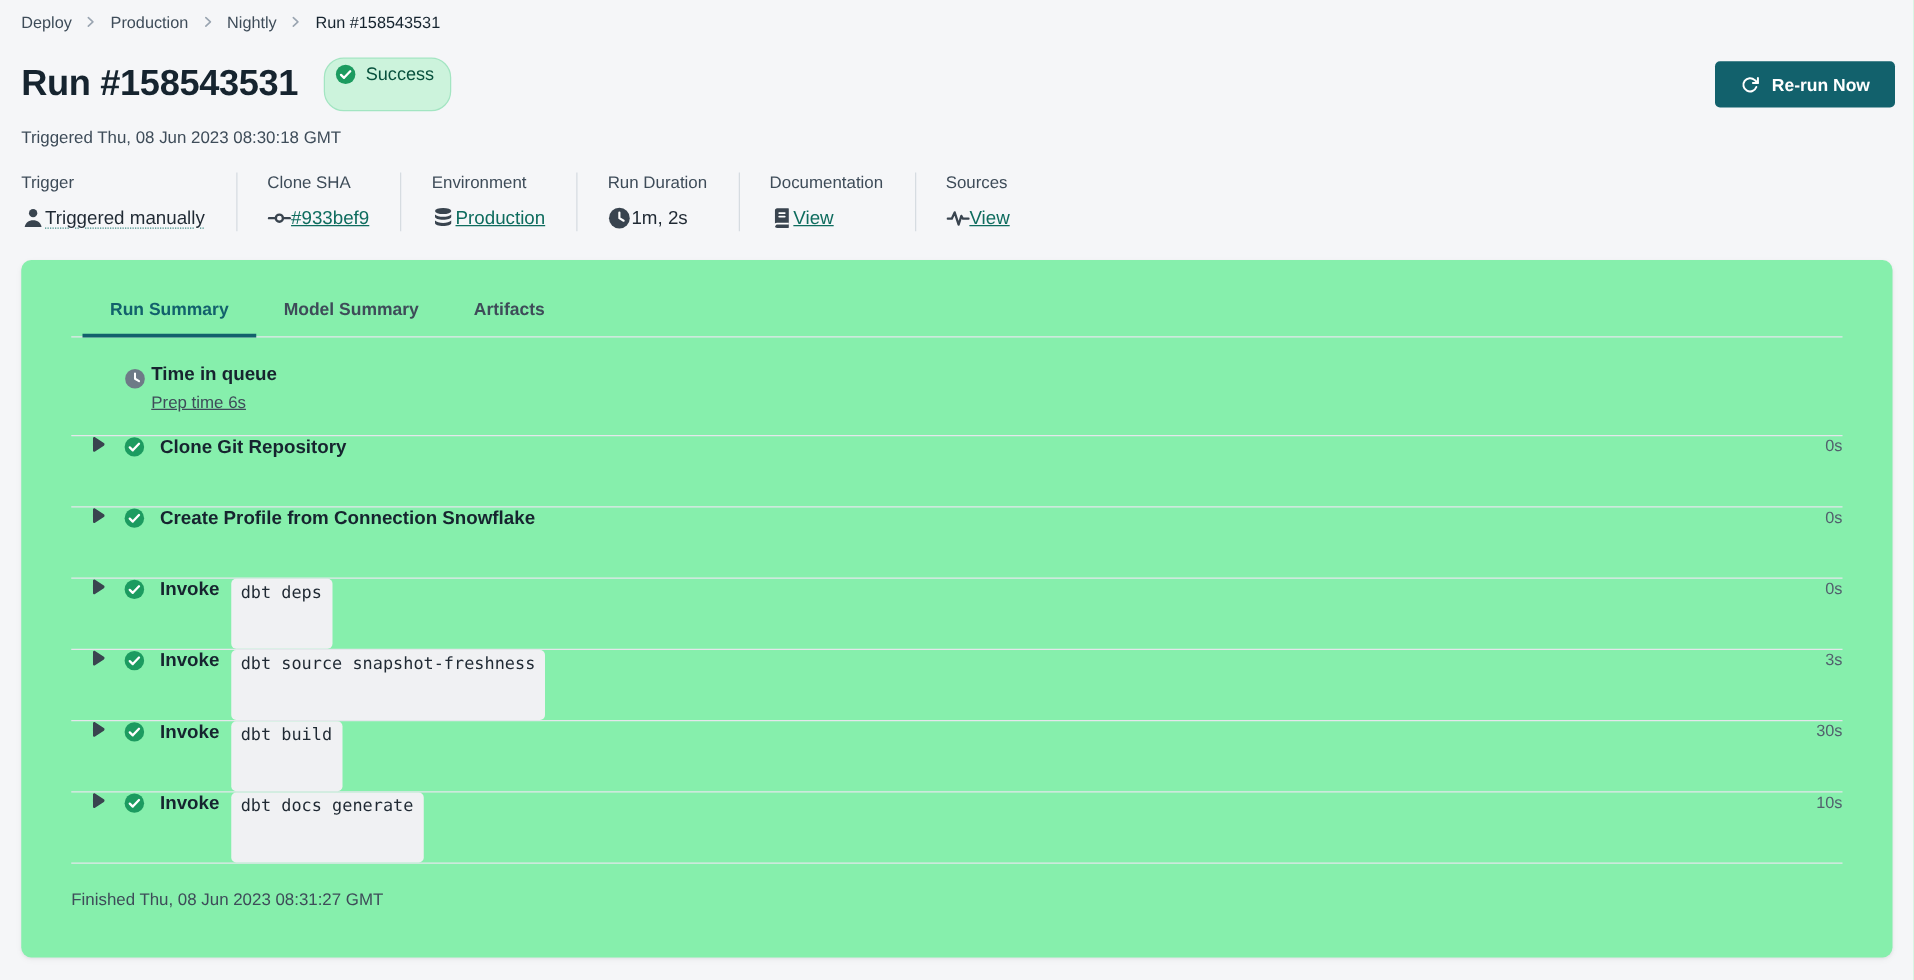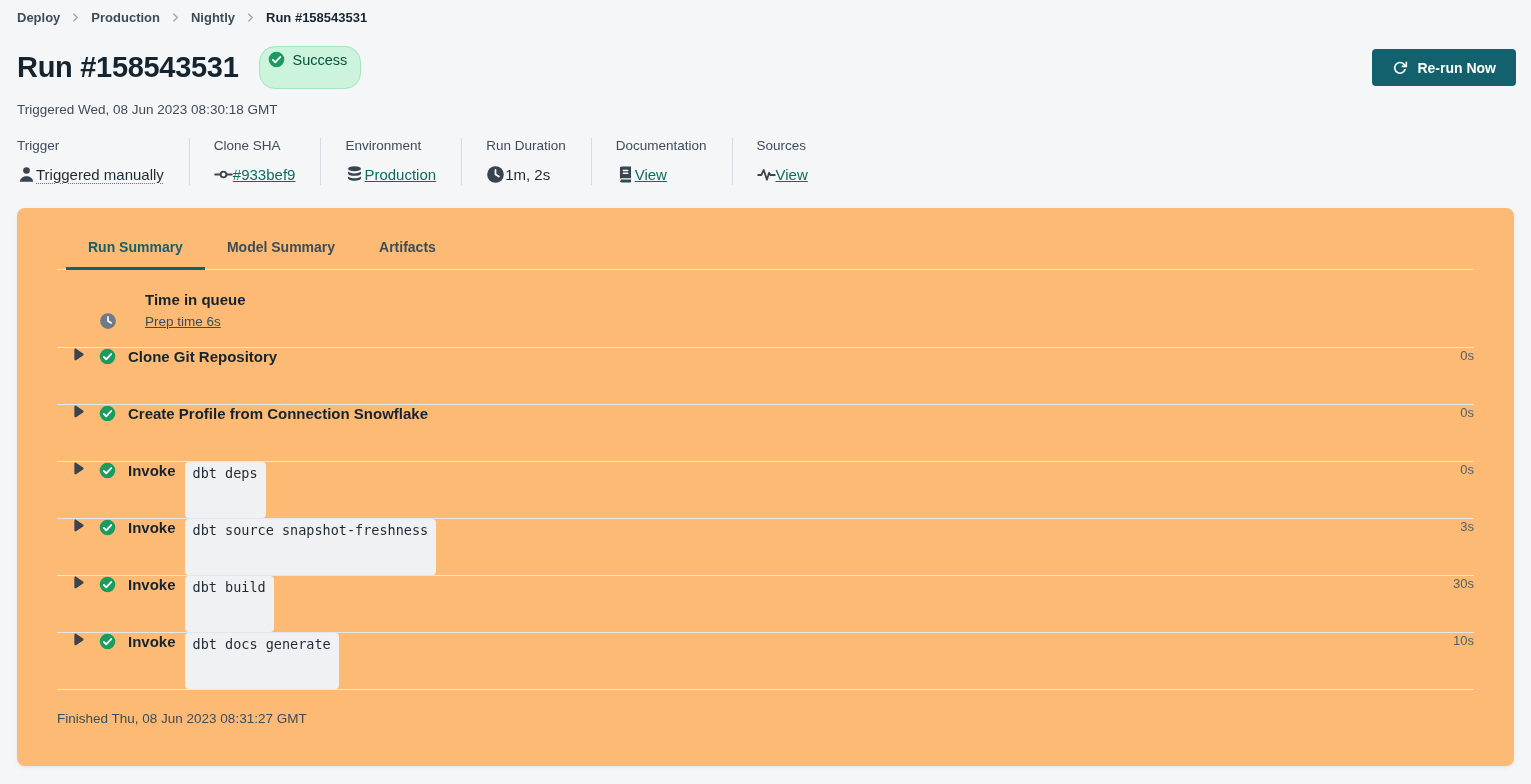--- a/index.html
+++ b/index.html
@@ -24,21 +24,21 @@
     width:1531px;height:784px;overflow:hidden;
     background:var(--page-bg);
     font-family:"Liberation Sans","DejaVu Sans",sans-serif;
     color:var(--ink);
     -webkit-font-smoothing:antialiased;
   }
   svg{display:block;}
 
   
   .page-header{padding:10px 15px 0 17px;position:relative;}
-  .breadcrumb{display:flex;align-items:center;gap:10px;font-size:13px;font-weight:700;color:var(--gray);}
+  .breadcrumb{display:flex;align-items:center;gap:10px;font-size:13px;font-weight:400;color:var(--gray);}
   .crumb{cursor:pointer;}
   .crumb-sep{width:11px;height:11px;color:#9aa5b1;}
   .crumb-sep svg{width:11px;height:11px;}
   .crumb-current{color:#16242f;}
 
   .title-row{display:flex;align-items:center;margin-top:21px;}
   h1{margin:0;font-size:29px;font-weight:700;letter-spacing:-.3px;color:#16242f;}
   .status-badge{
     margin-left:20px;display:inline-flex;align-items:flex-end;gap:8px;
     background:var(--badge-bg);border:1px solid var(--badge-border);
@@ -65,31 +65,31 @@
   .meta-value{margin-top:10px;display:flex;align-items:center;font-size:15px;color:var(--ink);min-height:22px;}
   .meta-icon{width:19px;height:19px;color:var(--icon-slate);flex:none;}
   .meta-icon svg{width:19px;height:19px;}
   .meta-text.link{color:var(--link);text-decoration:underline;cursor:pointer;}
   .meta-text.tooltip{
     text-decoration:underline dotted #3e8a84;text-decoration-thickness:1px;text-underline-offset:3px;cursor:default;
   }
 
   
   .card{
-    margin:23px 17px 14px;background:#fdba74;border-radius:8px;
+    margin:23px 17px 14px;background:#86efac;border-radius:8px;
     box-shadow:0 1px 2px rgba(16,24,32,.05),0 2px 6px rgba(16,24,32,.04);
     height:558px;
   }
   .tabs{margin:0 40px;padding:24px 9px 0;display:flex;border-bottom:1px solid var(--border);}
   .tab{padding:7px 22px 14px;font-size:14px;font-weight:600;color:var(--gray);cursor:pointer;position:relative;}
   .tab.active{color:var(--accent);}
   .tab.active::after{content:"";position:absolute;left:0;right:0;bottom:-1px;height:3px;background:var(--accent);}
 
   .content{margin:0 40px;}
-  .queue-row{display:flex;align-items:flex-end;gap:28px;padding:21px 0 17px 42px;border-bottom:1px solid var(--border);}
+  .queue-row{display:flex;align-items:flex-start;gap:4px;padding:21px 0 17px 42px;border-bottom:1px solid var(--border);}
   .queue-icon{width:18px;height:18px;color:#6e7a87;margin-top:3px;flex:none;}
   .queue-icon svg{width:18px;height:18px;}
   .queue-title{font-size:15px;font-weight:700;color:#16242f;}
   .queue-link{display:inline-block;margin-top:6px;font-size:13.5px;color:var(--gray);text-decoration:underline;cursor:pointer;}
 
   .step-row{display:flex;height:57px;border-bottom:1px solid var(--border);padding-left:16px;cursor:pointer;}
   .expander{width:11px;height:13px;margin-right:15px;flex:none;}
   .expander svg{width:11px;height:13px;}
   .step-check{width:17px;height:17px;margin-right:12px;color:var(--green);flex:none;}
   .step-check svg{width:17px;height:17px;}
@@ -144,21 +144,21 @@
       <span class="btn-icon">
           <svg viewBox="0 0 24 24" fill="none" stroke="currentColor" stroke-width="2.4" stroke-linecap="round" stroke-linejoin="round">
             <polyline points="21.5 3.5 21.5 9.5 15.5 9.5"></polyline>
             <path d="M19.6 14.4a8 8 0 1 1-1.9-8.3l3.8 3.4"></path>
           </svg>
         </span>
       <span>Re-run Now</span>
     </button>
   </div>
 
-  <div class="triggered">Triggered Wed, 08 Jun 2023 08:30:18 GMT</div>
+  <div class="triggered">Triggered Thu, 08 Jun 2023 08:30:18 GMT</div>
 
   <div class="meta-row" id="meta-row">
       <div class="meta-col">
     <div class="meta-label">Trigger</div>
     <div class="meta-value">
       <span class="meta-icon">
             <svg viewBox="0 0 24 24" fill="currentColor">
               <circle cx="12" cy="7" r="4.2"></circle>
               <path d="M3.5 21c.6-4.3 4.1-6.8 8.5-6.8s7.9 2.5 8.5 6.8z"></path>
             </svg>

